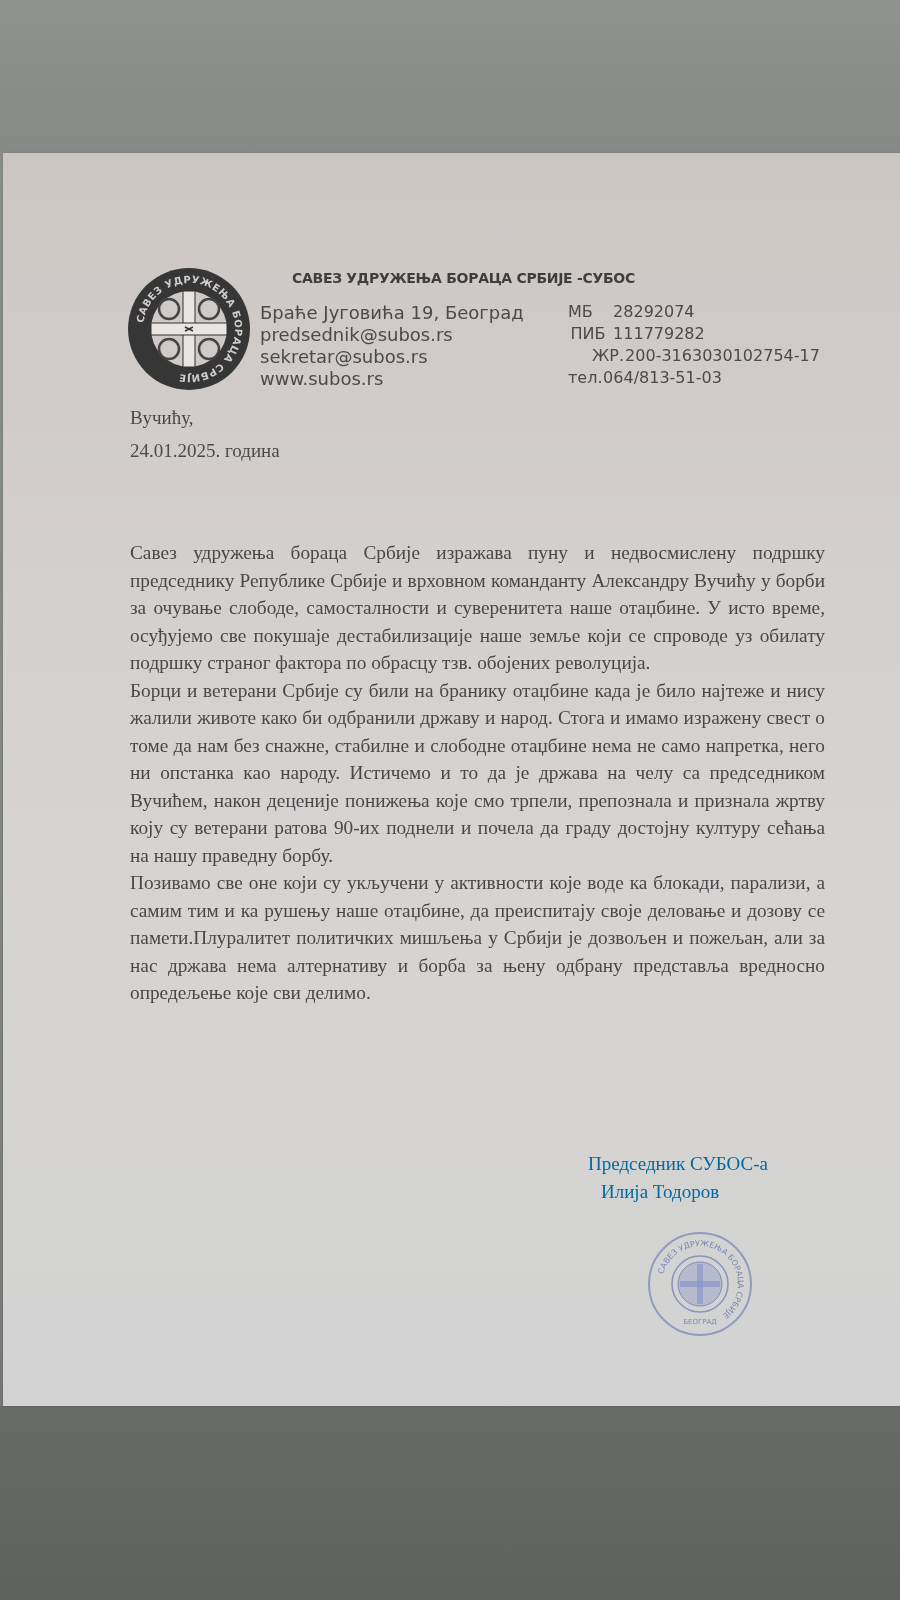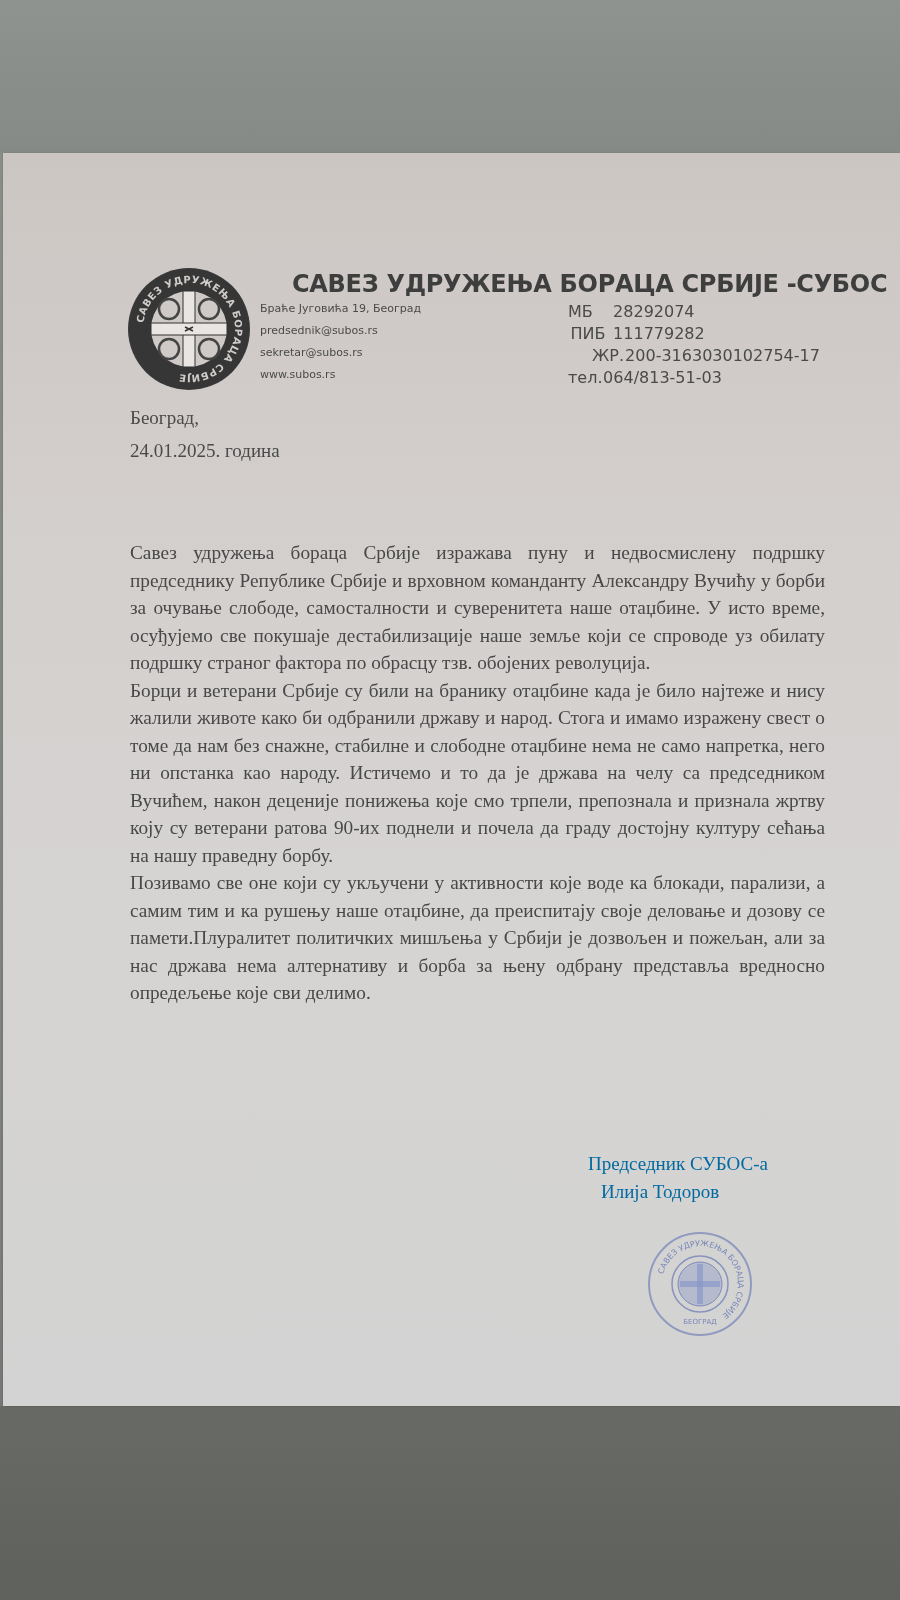--- a/index.html
+++ b/index.html
@@ -17,23 +17,23 @@
       background: linear-gradient(180deg, #ccc6c3 0%, #d3cfcd 30%, #d6d4d3 60%, #d2d3d2 100%);
       box-shadow: 0 0 2px rgba(0,0,0,0.2);
     }
     .logo {
       position: absolute; left: 128px; top: 268px; width: 122px; height: 122px;
       border-radius: 50%; background: #3a3a3a;
     }
     .logo svg { width: 122px; height: 122px; }
     .org-title {
       position: absolute; left: 292px; top: 270px; font-family: "DejaVu Sans", sans-serif;
-      font-size: 24px; font-weight: bold; color: #3e3e3e; letter-spacing: -0.3px; white-space: nowrap;
+      font-size: 14px; font-weight: bold; color: #3e3e3e; letter-spacing: -0.3px; white-space: nowrap;
     }
-    .hdr-line { position: absolute; font-family: "DejaVu Sans", sans-serif; font-size: 11px;
+    .hdr-line { position: absolute; font-family: "DejaVu Sans", sans-serif; font-size: 18px;
       color: #4a4a4a; white-space: nowrap; }
     .hdr-line.link { }
     .reg { position: absolute; font-family: "DejaVu Sans", sans-serif; font-size: 16px;
       color: #4a4a4a; white-space: nowrap; }
     .reg .lbl { display: inline-block; }
     .place-date { position: absolute; left: 130px; font-size: 19px; color: #4a4a4a; white-space: nowrap; }
     .body-text {
       position: absolute; left: 130px; top: 539px; width: 695px;
       font-size: 19.3px; line-height: 27.5px; color: #484848;
       text-align: justify; text-align-last: left;
@@ -92,21 +92,21 @@
 </div>
 <div class="reg" style="left:568px; top:346px;margin-left:24px;">
   <span class="lbl" style="width:28px;">ЖР.</span>
   <span>200-3163030102754-17</span>
 </div>
 <div class="reg" style="left:568px; top:368px;">
   <span class="lbl" style="width:30px;">тел.</span>
   <span>064/813-51-03</span>
 </div>
 
-<div class="place-date" style="top:407px;">Београд,</div>
+<div class="place-date" style="top:407px;">Вучићу,</div>
 <div class="place-date" style="top:440px;">24.01.2025. година</div>
 
 <div class="body-text">
   <p>Савез удружења бораца Србије изражава пуну и недвосмислену подршку председнику Републике Србије и врховном команданту Александру Вучићу у борби за очување слободе, самосталности и суверенитета наше отаџбине. У исто време, осуђујемо све покушаје дестабилизације наше земље који се спроводе уз обилату подршку страног фактора по обрасцу тзв. обојених револуција.</p>
   <p>Борци и ветерани Србије су били на бранику отаџбине када је било најтеже и нису жалили животе како би одбранили државу и народ. Стога и имамо изражену свест о томе да нам без снажне, стабилне и слободне отаџбине нема не само напретка, него ни опстанка као народу. Истичемо и то да је држава на челу са председником Вучићем, након деценије понижења које смо трпели, препознала и признала жртву коју су ветерани ратова 90-их поднели и почела да граду достојну културу сећања на нашу праведну борбу.</p>
   <p>Позивамо све оне који су укључени у активности које воде ка блокади, парализи, а самим тим и ка рушењу наше отаџбине, да преиспитају своје деловање и дозову се памети.Плуралитет политичких мишљења у Србији је дозвољен и пожељан, али за нас држава нема алтернативу и борба за њену одбрану представља вредносно опредељење које сви делимо.</p>
 </div>
 
 <div class="sig" style="left:588px; top:1153px;">Председник СУБОС-а</div>
 <div class="sig" style="left:601px; top:1181px;">Илија Тодоров</div>

